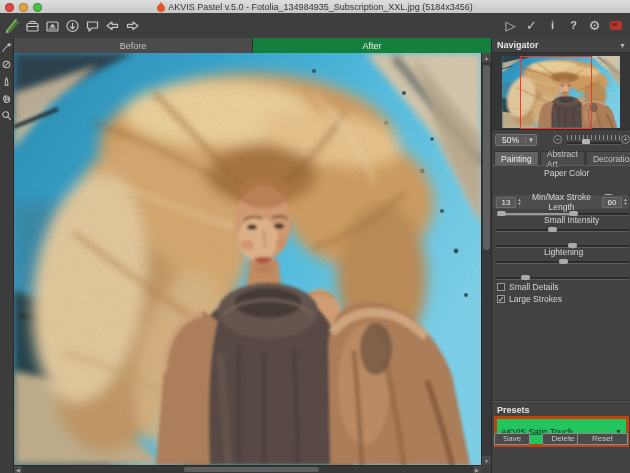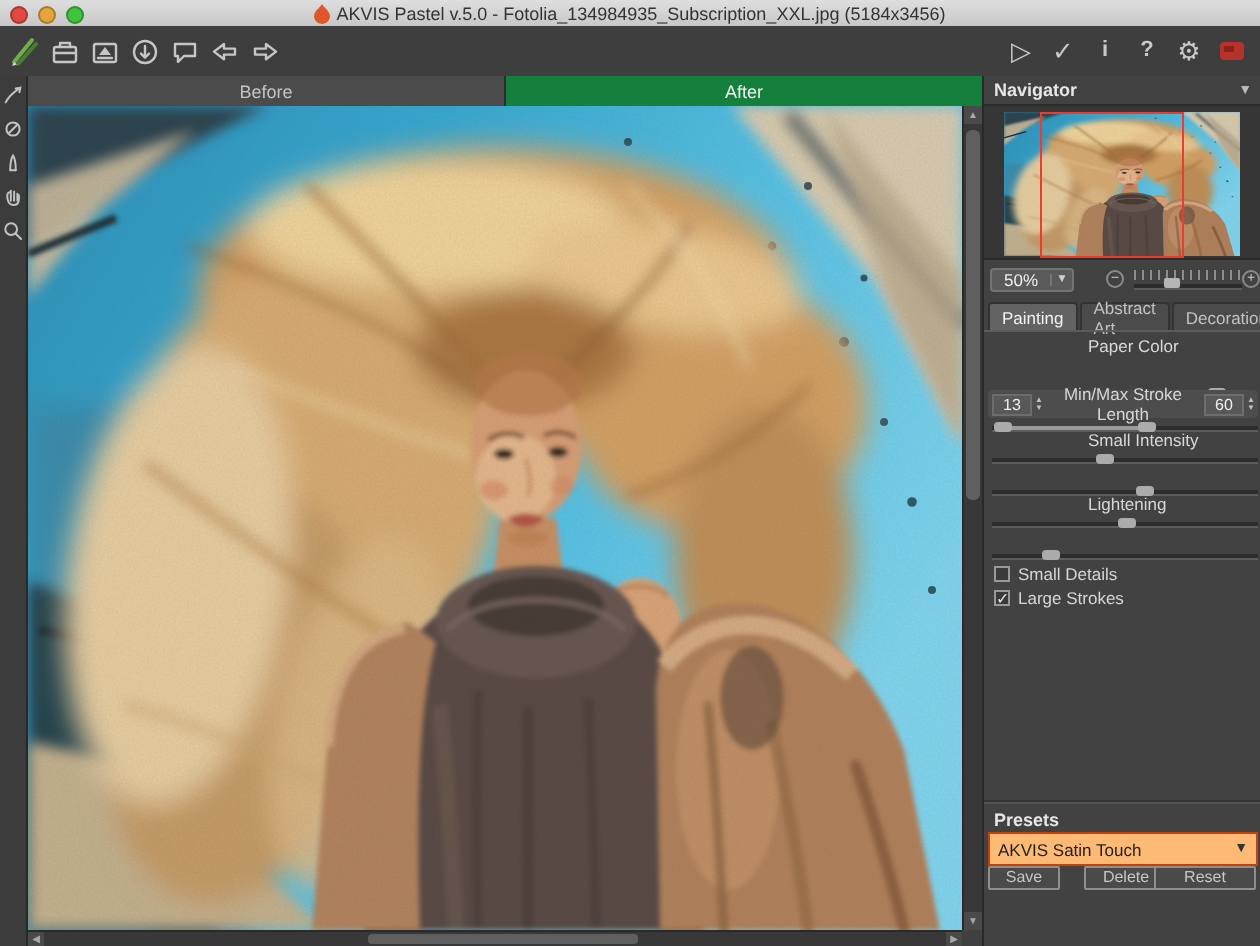--- a/index.html
+++ b/index.html
@@ -91,22 +91,22 @@
     text-align:center;line-height:10px;font-size:8px;margin-left:2px;box-sizing:border-box;}
   .mmstep{width:7px;display:flex;flex-direction:column;align-items:center;color:#c2c2c2;font-size:4px;line-height:4px;}
   .mmlabel{flex:1;text-align:center;color:#d8d8d8;}
   
   .chkrow{position:absolute;left:5px;height:10px;display:flex;align-items:center;gap:4px;}
   .chkbox{width:8px;height:8px;background:#3a3a3a;border:1px solid #9a9a9a;color:#e8e8e8;
     font-size:8px;line-height:7px;text-align:center;box-sizing:border-box;}
   
   .pdivider{position:absolute;left:0;top:362px;width:139px;height:1px;background:#353535;border-bottom:1px solid #555;}
   .presetlabel{position:absolute;left:5px;top:367px;font-weight:bold;color:#e6e6e6;font-size:9px;text-align:right;}
-  .presetdrop{position:absolute;left:2px;top:378px;width:135px;height:17px;background:#fdba74;
-    border:1px solid #c2410c;color:#1e1e1e;display:flex;align-items:center;font-size:8.5px;box-sizing:border-box;}
+  .presetdrop{position:absolute;left:2px;top:378px;width:135px;height:31px;background:#22c55e;
+    border:3px solid #c2410c;color:#1e1e1e;display:flex;align-items:center;font-size:8.5px;box-sizing:border-box;}
   .presetdrop .pv{margin-left:4px;flex:1;}
   .presetdrop .pc{margin-right:4px;font-size:7px;color:#333;}
   .pbtn{position:absolute;top:395px;height:12px;background:#4a4a4a;border:1px solid #8f8f8f;
     color:#c7c7c7;font-size:8px;text-align:center;line-height:10px;box-sizing:border-box;border-radius:1px;}
 </style>
 </head>
 <body>
 
 <svg width="0" height="0" style="position:absolute" aria-hidden="true">
   <defs>

